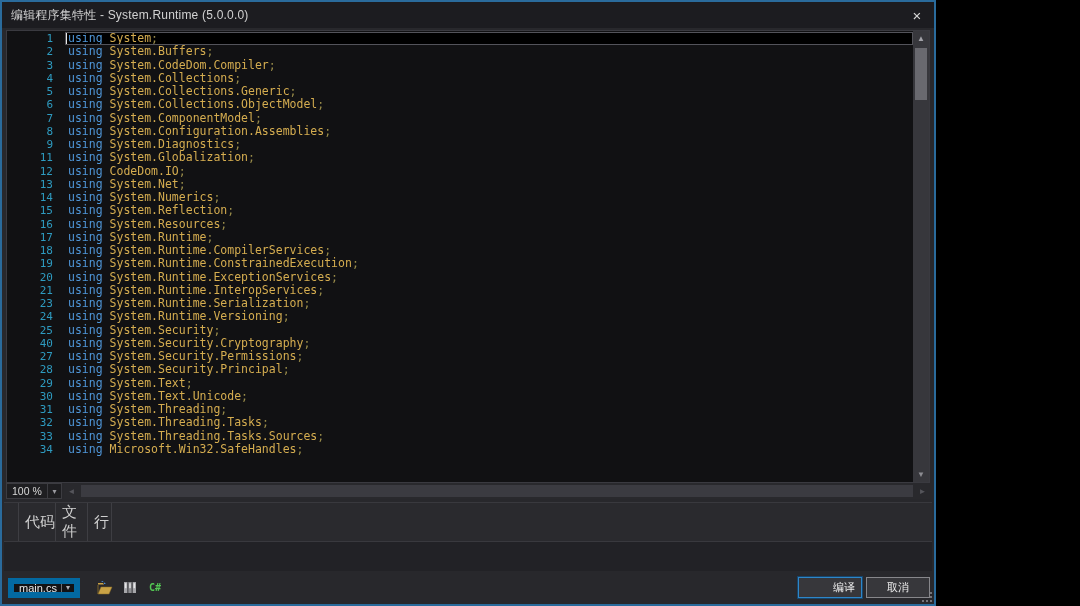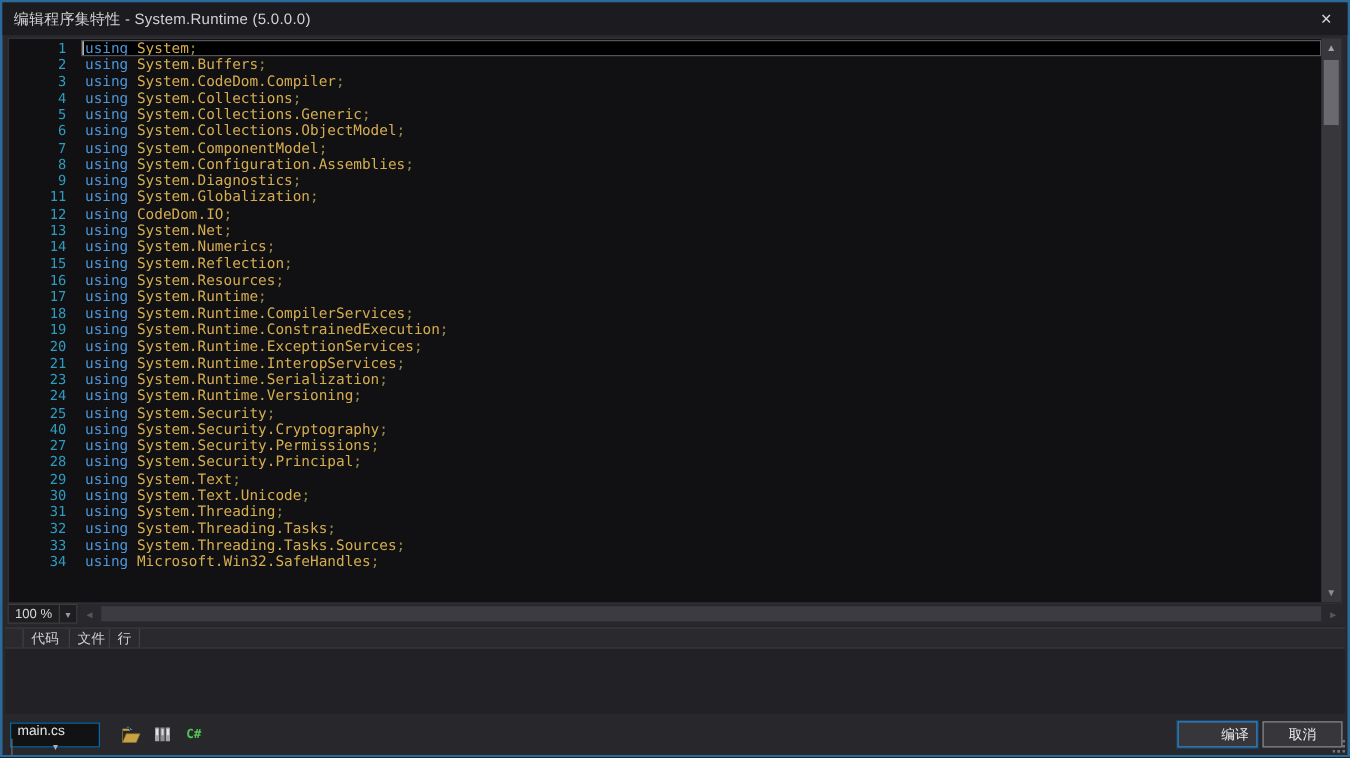--- a/index.html
+++ b/index.html
@@ -1,19 +1,19 @@
 <!DOCTYPE html>
 <html style="--window-border: #2a6b9c; --titlebar-bg: #1c1c20; --window-bg: #28282c; --editor-bg: #111113; --current-line-border: #53535a; --keyword: #4f96d8; --namespace-text: #d5ad50; --punctuation: #998c4a; --line-number: #2e9bc0; --accent-blue: #2e86c8; --folder-icon: #c9a246; --csharp-icon-green: #53c653;"><head>
 <meta charset="utf-8">
 <style>
   * { margin:0; padding:0; box-sizing:border-box; }
   html,body { width:1080px; height:606px; background:#000; overflow:hidden;
     font-family:"Liberation Sans", sans-serif; }
   .window {
-    position:relative; width:1080px; height:606px;
+    position:relative; width:936px; height:606px;
     border:2px solid var(--window-border,#2a6b9c);
     background:var(--window-bg,#28282c);
     display:flex; flex-direction:column;
   }
   
   .titlebar { height:26px; flex:0 0 26px; background:var(--titlebar-bg,#1c1c20);
     display:flex; align-items:center; color:#d2d2d2; font-size:12px; }
   .titlebar .title { padding-left:9px; letter-spacing:.2px; }
   .titlebar .close-btn { margin-left:auto; width:34px; height:26px; display:flex;
     align-items:center; justify-content:center; color:#d8d8d8; font-size:15px;
@@ -55,34 +55,34 @@
   .hscroll { flex:1; position:relative; background:#29292d; margin-left:2px; }
   .hscroll .arrow { position:absolute; top:0; bottom:0; width:15px; display:flex;
     align-items:center; justify-content:center; font-size:8px; color:#55555b; }
   .hscroll .arrow.left { left:0; }
   .hscroll .arrow.right { right:0; }
   .hscroll .thumb { position:absolute; top:2px; bottom:2px; left:17px; right:17px;
     background:#3b3b41; }
   
   .elist-header { flex:0 0 17px; margin:3px 2px 0 2px; background:#2a2a2e;
     border-top:1px solid #39393e; border-bottom:1px solid #39393e;
-    display:flex; color:#cfcfcf; font-size:11px; align-items:center; }
+    display:flex; color:#cfcfcf; font-size:15px; align-items:center; }
   .elist-header .cell { height:100%; display:flex; align-items:center;
     padding-left:6px; border-right:1px solid #3e3e43; }
   .c-icon { flex:0 0 15px; padding-left:0 !important; }
   .c-code { flex:0 0 37px; }
   .c-desc { flex:1 1 auto; }
   .c-file { flex:0 0 32px; }
   .c-line { flex:0 0 24px; }
   .c-fill { flex:0 0 142px; border-right:none !important; }
   .elist-body { flex:1 1 auto; margin:0 2px; background:#222226; }
   
   .footer { flex:0 0 33px; display:flex; align-items:center; position:relative; }
   .file-combo { margin-left:6px; width:72px; height:20px; background:#121214;
-    border:1px solid #0369a1; display:flex; color:#e8e8e8; font-size:11px;flex-direction:column; }
+    border:6px solid #0369a1; display:flex; color:#e8e8e8; font-size:11px; }
   .file-combo .fval { flex:1; display:flex; align-items:center; padding-left:5px; }
   .file-combo .farrow { flex:0 0 13px; border-left:1px solid #6e6e72;
     display:flex; align-items:center; justify-content:center; font-size:8px;
     color:#b0b0b4; }
   .ficons { display:flex; align-items:center; gap:9px; margin-left:17px; }
   .ficon { width:16px; height:16px; display:flex; align-items:center;
     justify-content:center; }
   .csharp-glyph { color:var(--csharp-icon-green,#53c653); font-weight:bold;
     font-size:10px; font-family:"DejaVu Sans Mono", monospace; }
   .btns { margin-left:auto; display:flex; gap:4px; margin-right:4px; }

